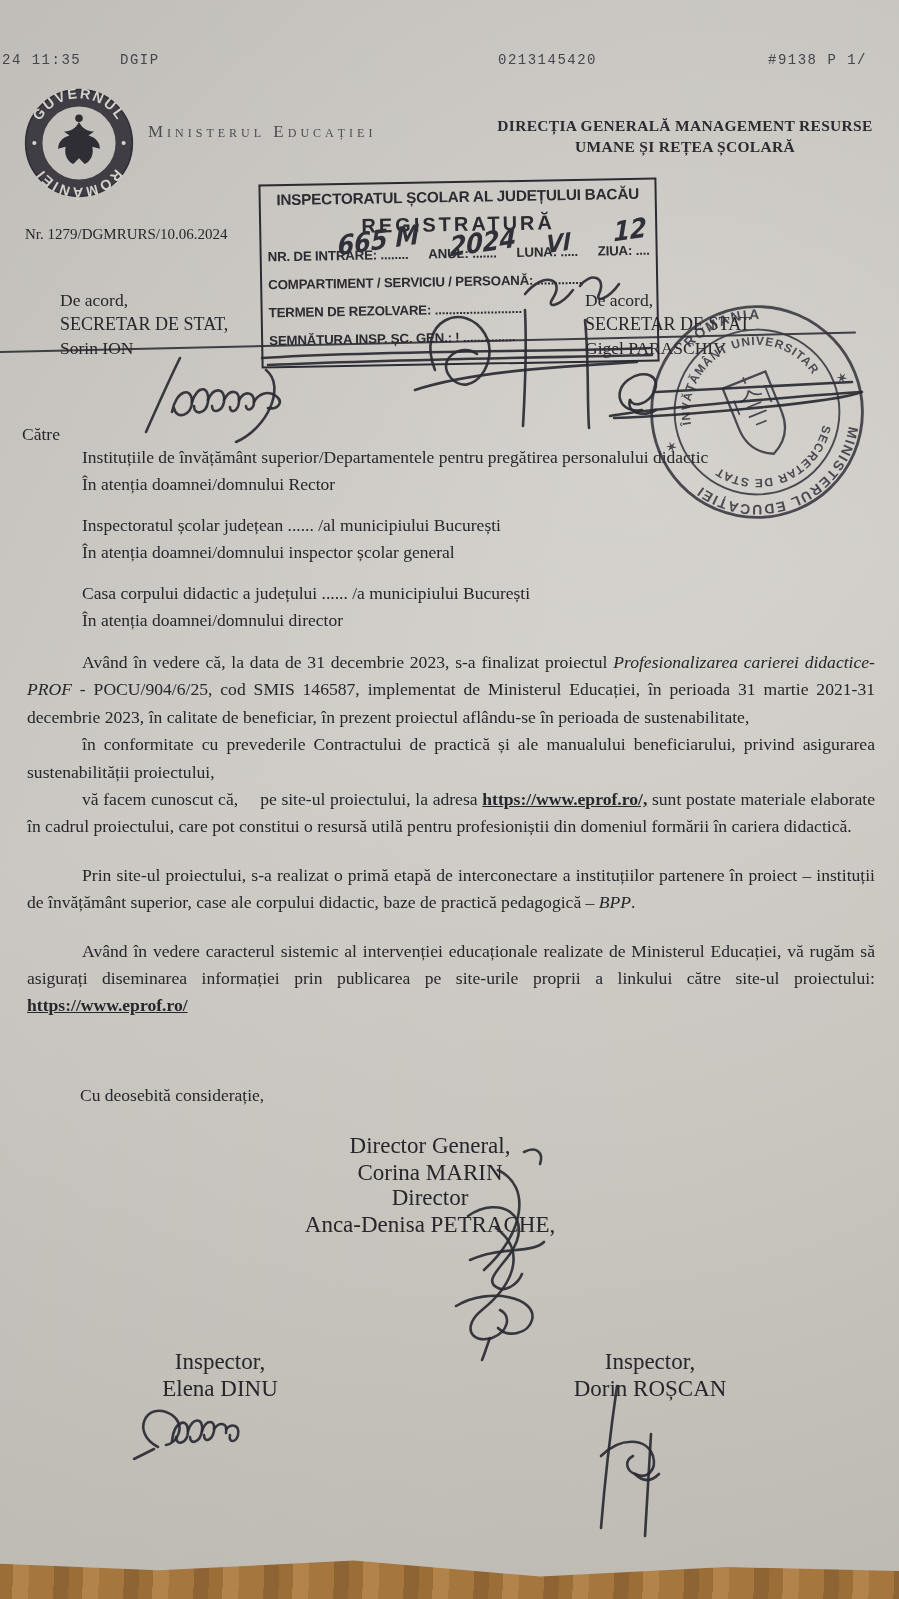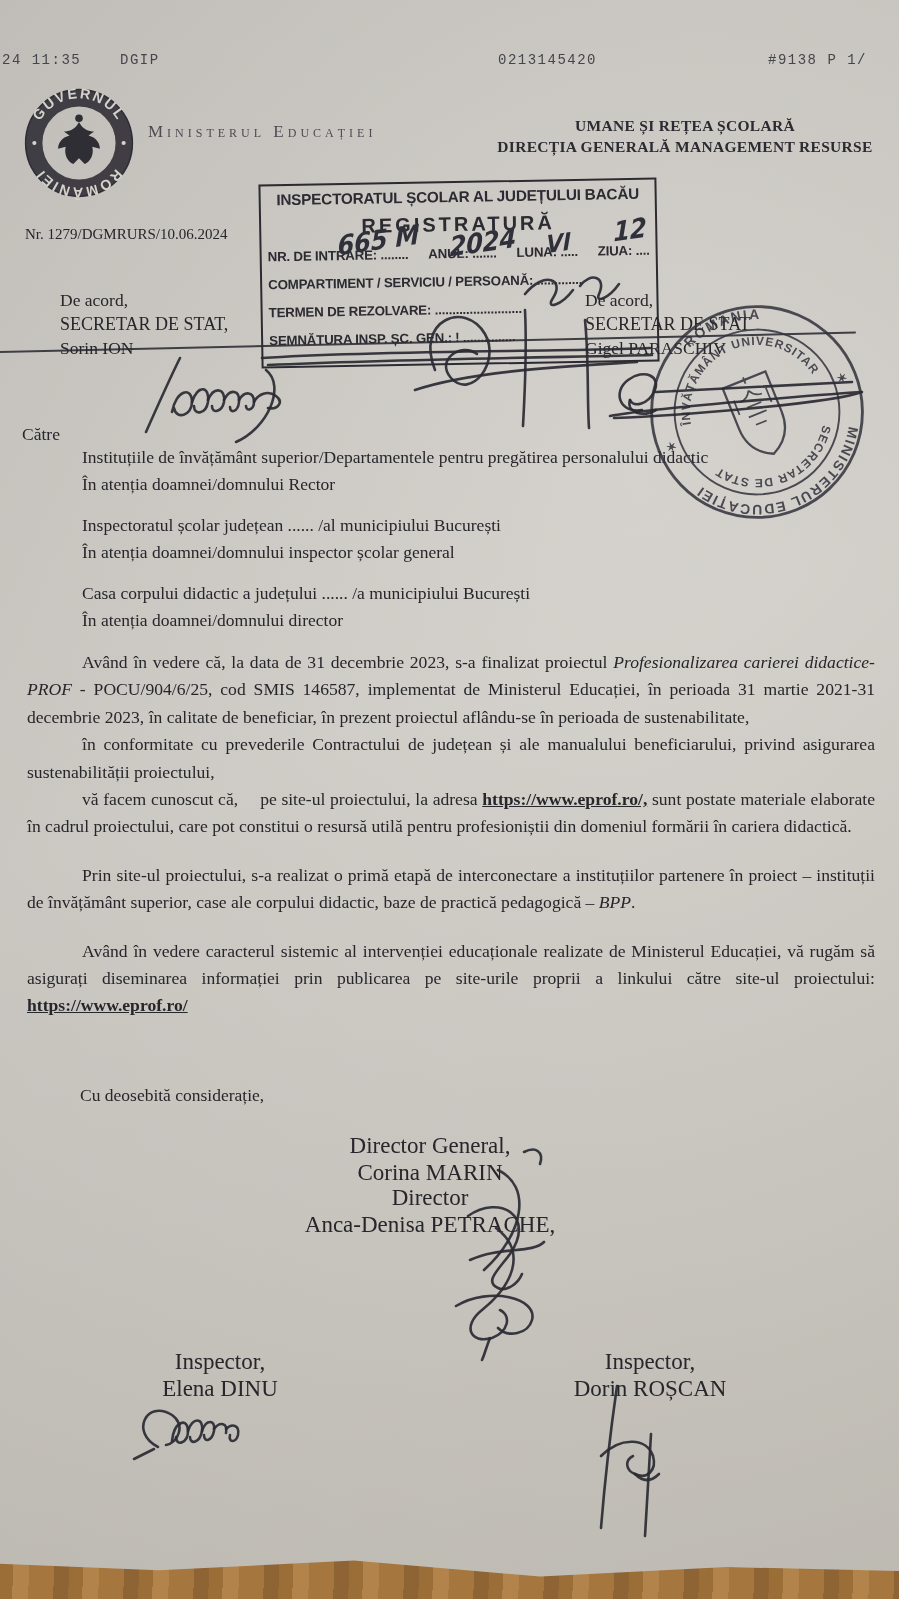--- a/index.html
+++ b/index.html
@@ -108,22 +108,22 @@
         <circle cx="107" cy="60" r="2.2" fill="#d6d3cd"></circle>
         <g fill="#2f2e35">
           <circle cx="60" cy="34" r="4"></circle>
           <path d="M60,38 c-4,8 -10,10 -16,10 l6,4 c-8,2 -12,8 -12,14 l8,-2 c-2,8 2,16 8,18 l6,-6 6,6 c6,-2 10,-10 8,-18 l8,2 c0,-6 -4,-12 -12,-14 l6,-4 c-6,0 -12,-2 -16,-10 z"></path>
         </g>
       </svg>
     </div>
 
     <div class="ministry">Ministerul Educației</div>
     <div class="directorate">
+      <div>DIRECȚIA GENERALĂ MANAGEMENT RESURSE</div>
       <div>UMANE ȘI REȚEA ȘCOLARĂ</div>
-      <div>DIRECȚIA GENERALĂ MANAGEMENT RESURSE</div>
     </div>
 
     <div class="refnum">Nr. 1279/DGMRURS/10.06.2024</div>
 
     <div class="page-line"></div>
 
     <div class="registry">
       <div class="inst">INSPECTORATUL ȘCOLAR AL JUDEȚULUI BACĂU</div>
       <div class="office">REGISTRATURĂ</div>
       <div class="row">
@@ -231,21 +231,21 @@
       <div>Inspectoratul școlar județean ...... /al municipiului București</div>
       <div>În atenția doamnei/domnului inspector școlar general</div>
     </div>
     <div class="recipient" id="recip-2">
       <div>Casa corpului didactic a județului ...... /a municipiului București</div>
       <div>În atenția doamnei/domnului director</div>
     </div>
 
     <div class="letter-body">
       <p><span>Având în vedere că, la data de 31 decembrie 2023, s-a finalizat proiectul </span><span class="em">Profesionalizarea carierei didactice-PROF</span><span> - POCU/904/6/25, cod SMIS 146587, implementat de Ministerul Educației, în perioada 31 martie 2021-31 decembrie 2023, în calitate de beneficiar, în prezent proiectul aflându-se în perioada de sustenabilitate,</span></p>
-      <p>în conformitate cu prevederile Contractului de județean și ale manualului beneficiarului, privind asigurarea sustenabilității proiectului,</p>
+      <p>în conformitate cu prevederile Contractului de practică și ale manualului beneficiarului, privind asigurarea sustenabilității proiectului,</p>
       <p><span>vă facem cunoscut că,</span><span class="gap"></span><span>pe site-ul proiectului, la adresa </span><span class="lnk">https://www.eprof.ro/,</span><span> sunt postate materiale elaborate în cadrul proiectului, care pot constitui o resursă utilă pentru profesioniștii din domeniul formării în cariera didactică.</span></p>
       <p class="sp"><span>Prin site-ul proiectului, s-a realizat o primă etapă de interconectare a instituțiilor partenere în proiect – instituții de învățământ superior, case ale corpului didactic, baze de practică pedagogică – </span><span class="em">BPP</span><span>.</span></p>
       <p class="sp"><span>Având în vedere caracterul sistemic al intervenției educaționale realizate de Ministerul Educației, vă rugăm să asigurați diseminarea informației prin publicarea pe site-urile proprii a linkului către site-ul proiectului: </span><span class="lnk">https://www.eprof.ro/</span></p>
     </div>
 
     <div class="closing">Cu deosebită considerație,</div>
 
     <div class="sigblock" id="sb-gd">
       <div>Director General,</div>
       <div>Corina MARIN</div>

